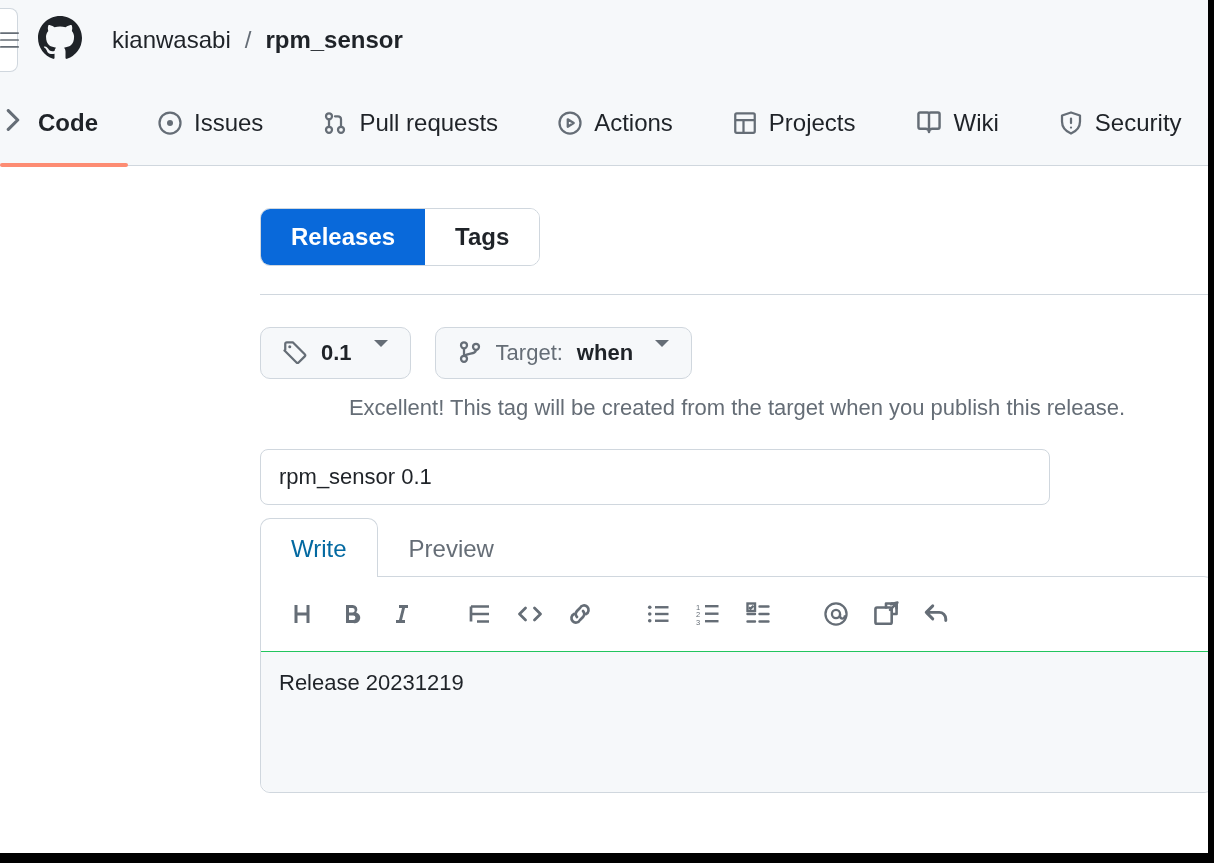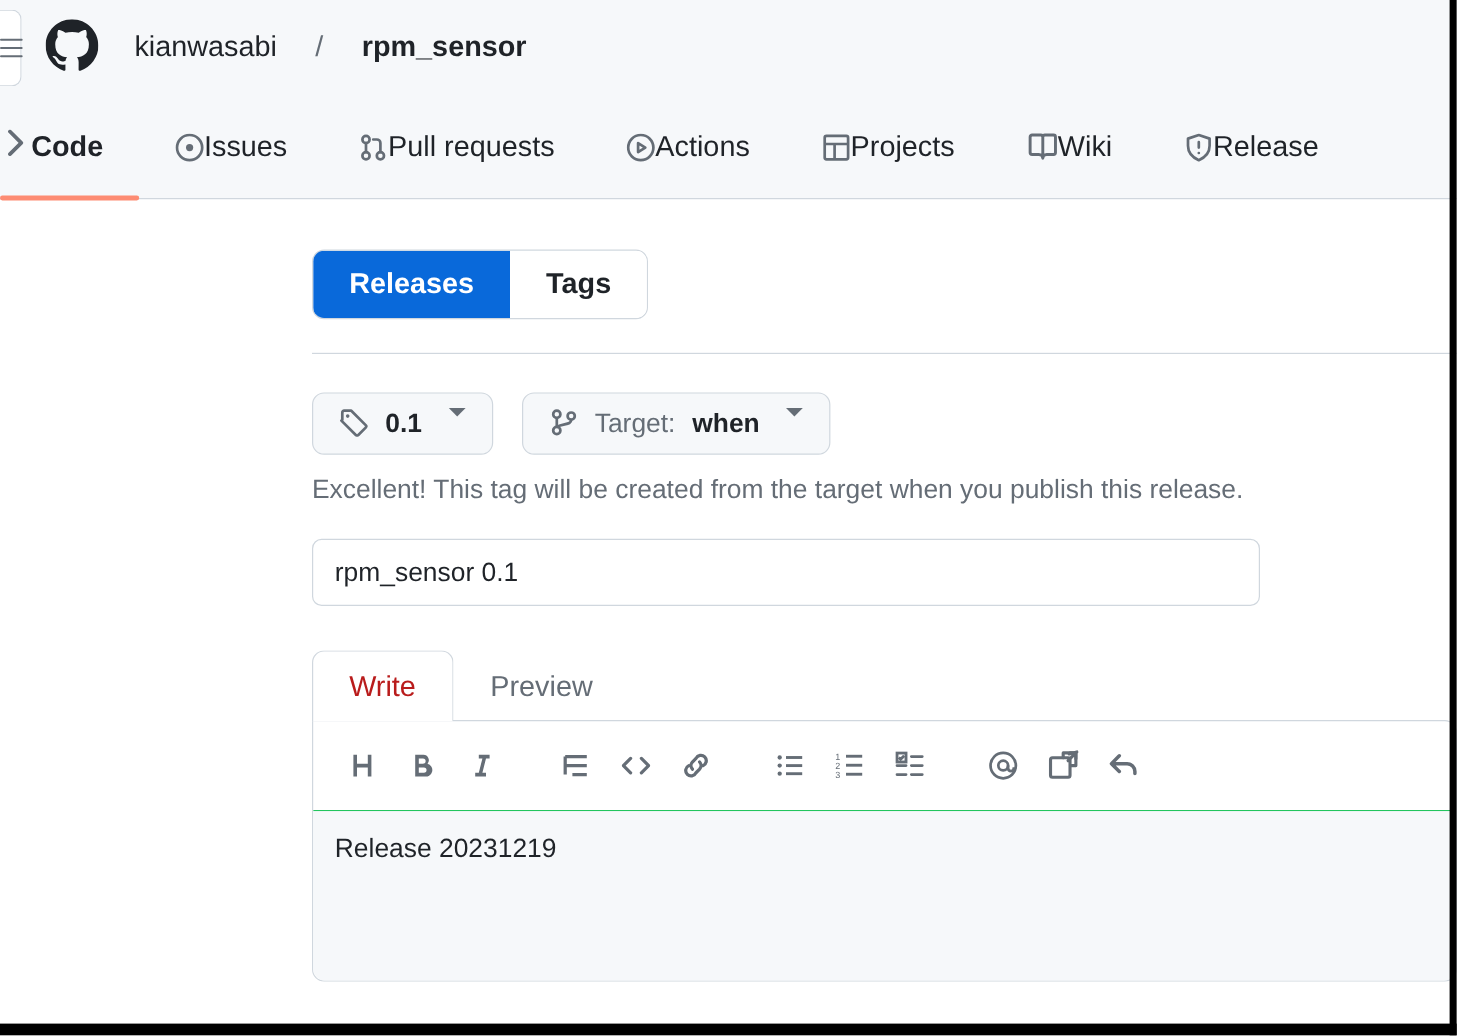--- a/index.html
+++ b/index.html
@@ -32,39 +32,39 @@
     background: #fff;
     margin-right: 20px;
   }
   .hamburger-wrap svg { margin-right: -2px; }
   .gh-logo { margin-right: 30px; }
   .breadcrumb {
     font-size: 24px;
     color: #656d76;
     display: flex;
     align-items: center;
-    gap: 32px;
+    gap: 14px;
   }
   .breadcrumb a { color: #1f2328; text-decoration: none; }
   .breadcrumb .sep { color: #656d76; }
   .breadcrumb .repo { font-weight: 600; color: #1f2328; }
 
   .repo-nav {
     height: 86px;
     background: #f6f8fa;
     border-bottom: 1px solid #d0d7de;
     display: flex;
     align-items: center;
     padding-left: 0;
     gap: 0;
   }
   .repo-nav .item {
     display: flex;
     align-items: center;
-    gap: 0;
+    gap: 12px;
     font-size: 24px;
     color: #1f2328;
     padding: 0 30px;
     height: 86px;
     position: relative;
     cursor: pointer;
   }
   .repo-nav .item svg { flex: 0 0 auto; }
   .repo-nav .item.active { font-weight: 700; }
   .repo-nav .item.active::after {
@@ -120,32 +120,32 @@
   .sel-btn .label { color: #656d76; }
   .sel-btn .value { font-weight: 600; }
   .caret {
     width: 0; height: 0;
     border-left: 7px solid transparent;
     border-right: 7px solid transparent;
     border-top: 7px solid #656d76;
     margin-left: 8px;
   }
 
-  .hint { font-size: 22px; color: #656d76; margin-bottom: 28px; }
+  .hint { font-size: 22px; color: #656d76; margin-bottom: 28px; text-align: center; }
 
   .title-input {
     width: 790px;
     border: 1px solid #d0d7de;
     border-radius: 8px;
     padding: 14px 18px;
     font-size: 22px;
     font-family: inherit;
     color: #1f2328;
     background: #ffffff;
-    margin-bottom: 36px;
+    margin-bottom: 12px;
   }
 
   .editor-wrap { width: 954px; }
   .editor-tabs {
     display: flex;
     align-items: flex-end;
   }
   .editor-tabs .etab {
     font-size: 24px;
     padding: 16px 30px 14px;
@@ -155,21 +155,21 @@
     position: relative;
     top: 1px;
     background: transparent;
     font-family: inherit;
     color: #656d76;
     border-radius: 10px 10px 0 0;
   }
   .editor-tabs .etab.active {
     border-color: #d0d7de;
     background: #ffffff;
-    color: #b91c1c;
+    color: #0369a1;
     font-weight: 500;
   }
 
   .editor-box {
     border: 1px solid #d0d7de;
     border-radius: 0 10px 10px 10px;
     background: #fff;
   }
   .toolbar {
     display: flex;
@@ -274,21 +274,21 @@
     <svg width="26" height="26" viewBox="0 0 16 16" fill="none">
         <path d="M1.5 2.5A1 1 0 012.5 1.5H7a1 1 0 011 1v11a2 2 0 00-2-2H2.5a1 1 0 01-1-1v-8zM14.5 2.5a1 1 0 00-1-1H9a1 1 0 00-1 1v11a2 2 0 012-2h3.5a1 1 0 001-1v-8z" stroke="#656d76" stroke-width="1.5" stroke-linejoin="round"></path>
       </svg>
     <span>Wiki</span>
   </div>
   <div class="item">
     <svg width="24" height="24" viewBox="0 0 16 16" fill="none">
         <path d="M8 1l6 2v4c0 4-2.5 6.5-6 8-3.5-1.5-6-4-6-8V3l6-2z" stroke="#656d76" stroke-width="1.5" stroke-linejoin="round"></path>
         <path d="M8 5v3M8 11h.01" stroke="#656d76" stroke-width="1.5" stroke-linecap="round"></path>
       </svg>
-    <span>Release</span>
+    <span>Security</span>
   </div>
 </nav>
 
 <div class="content">
 
   <div class="toggle-tabs">
     <button class="active">Releases</button>
     <button>Tags</button>
   </div>
 

